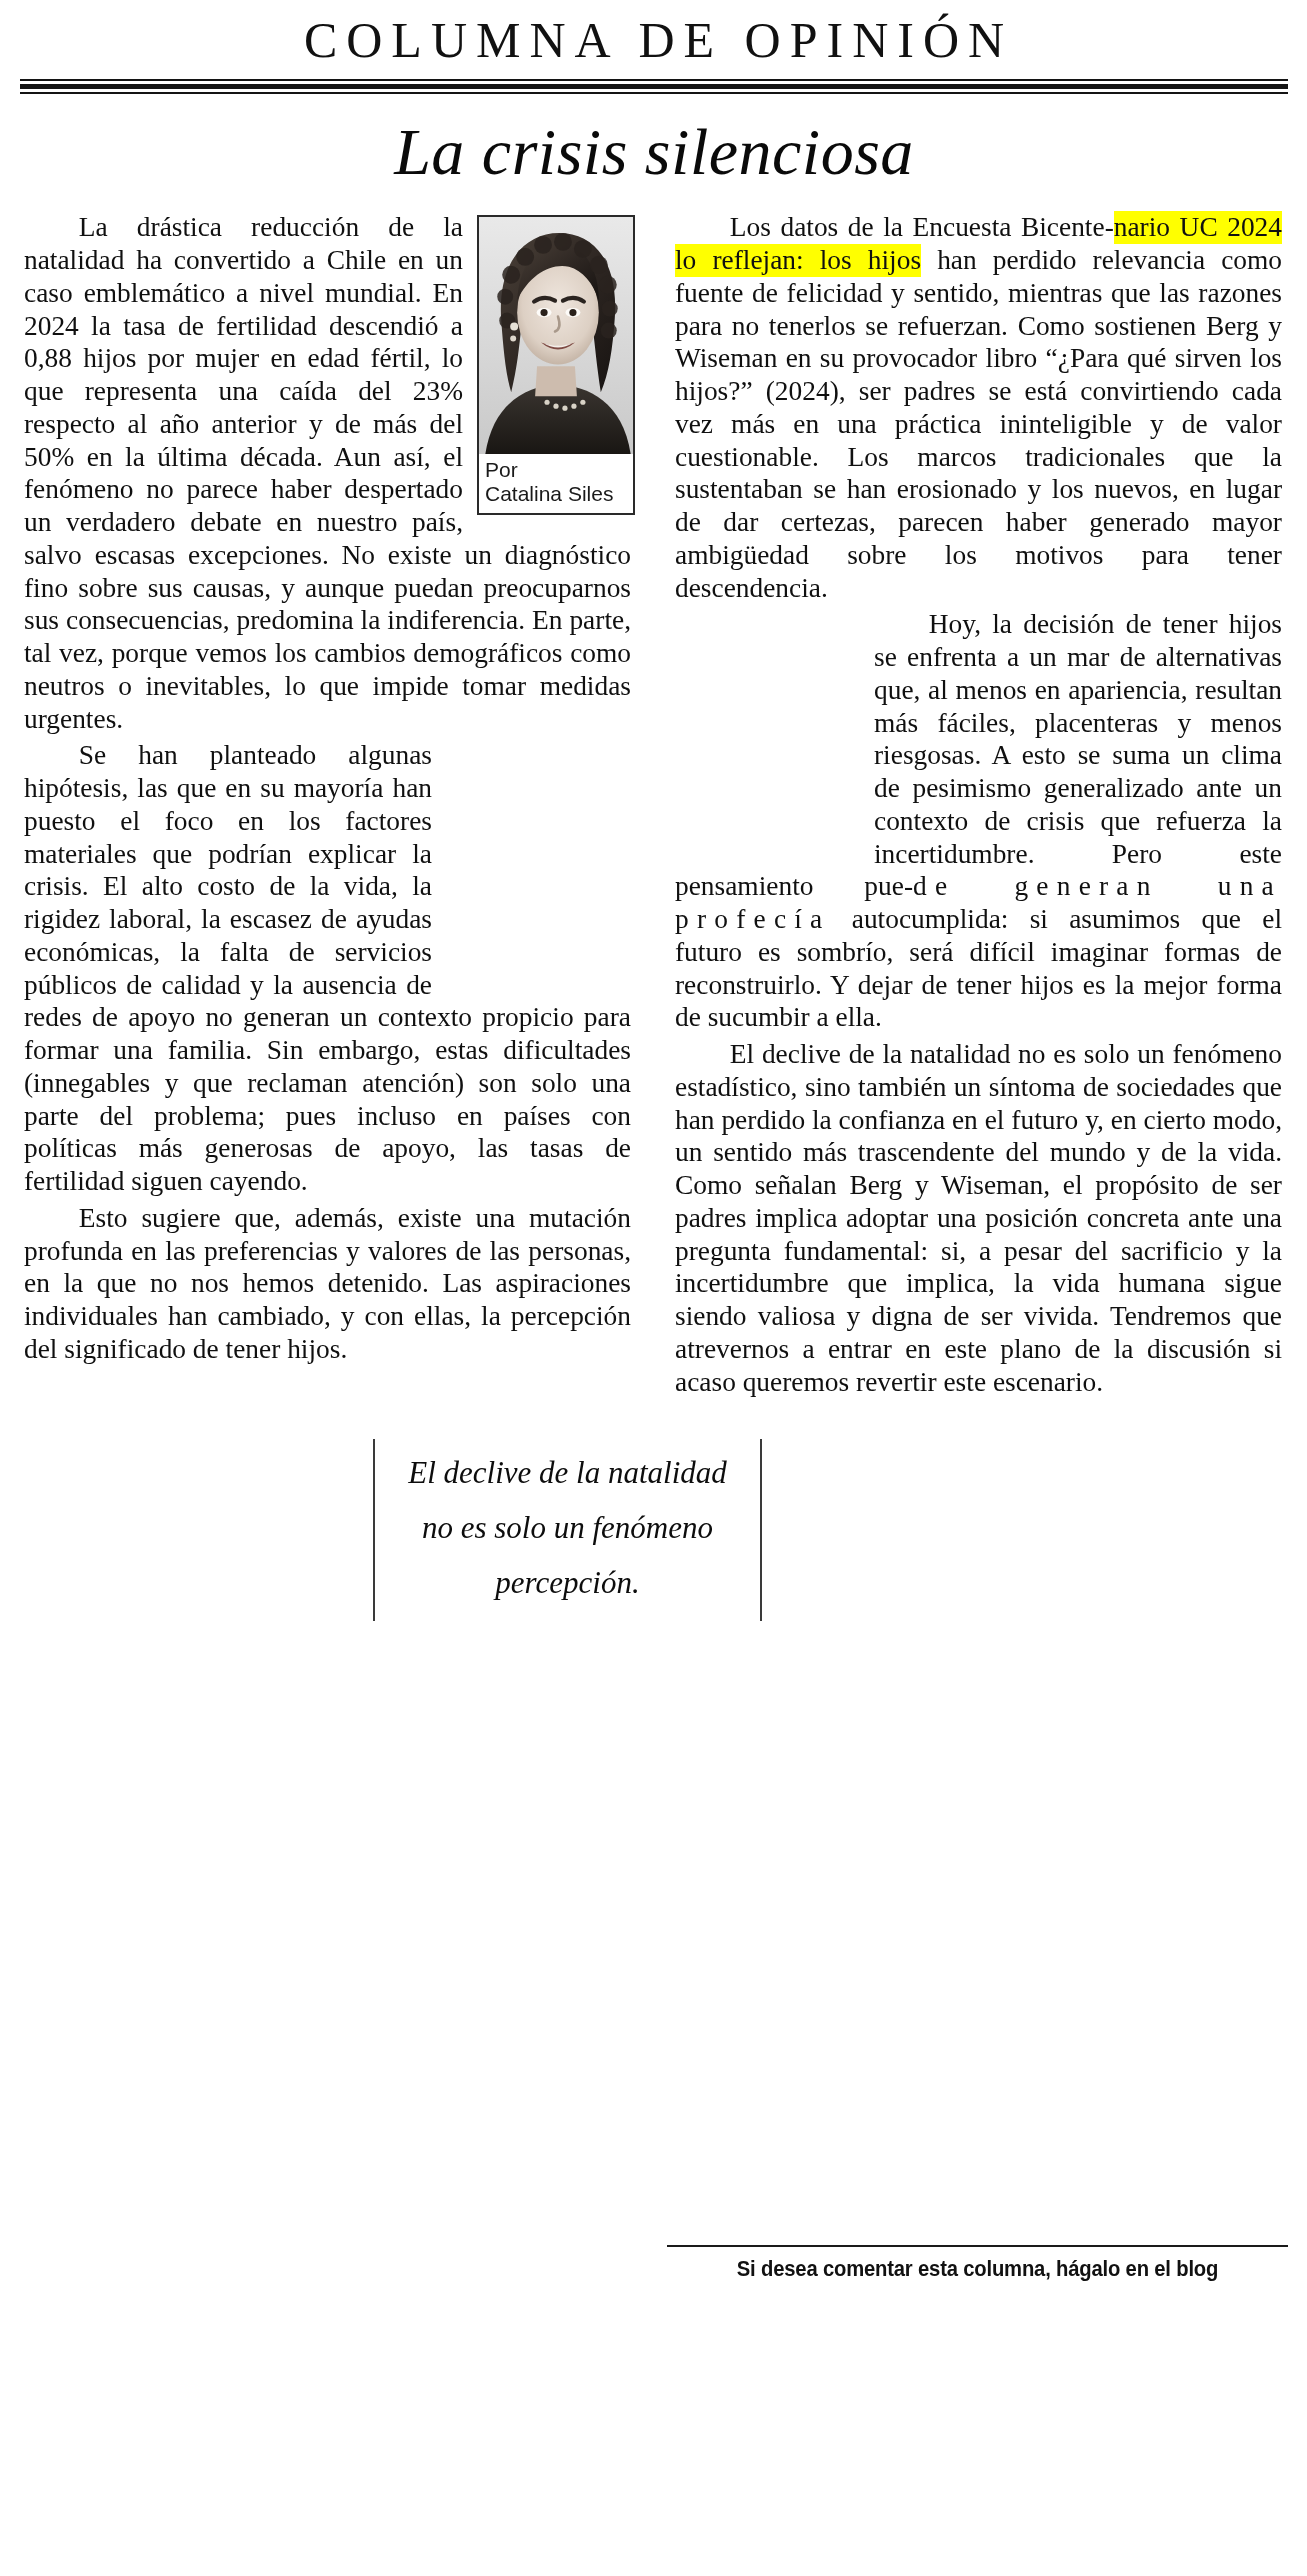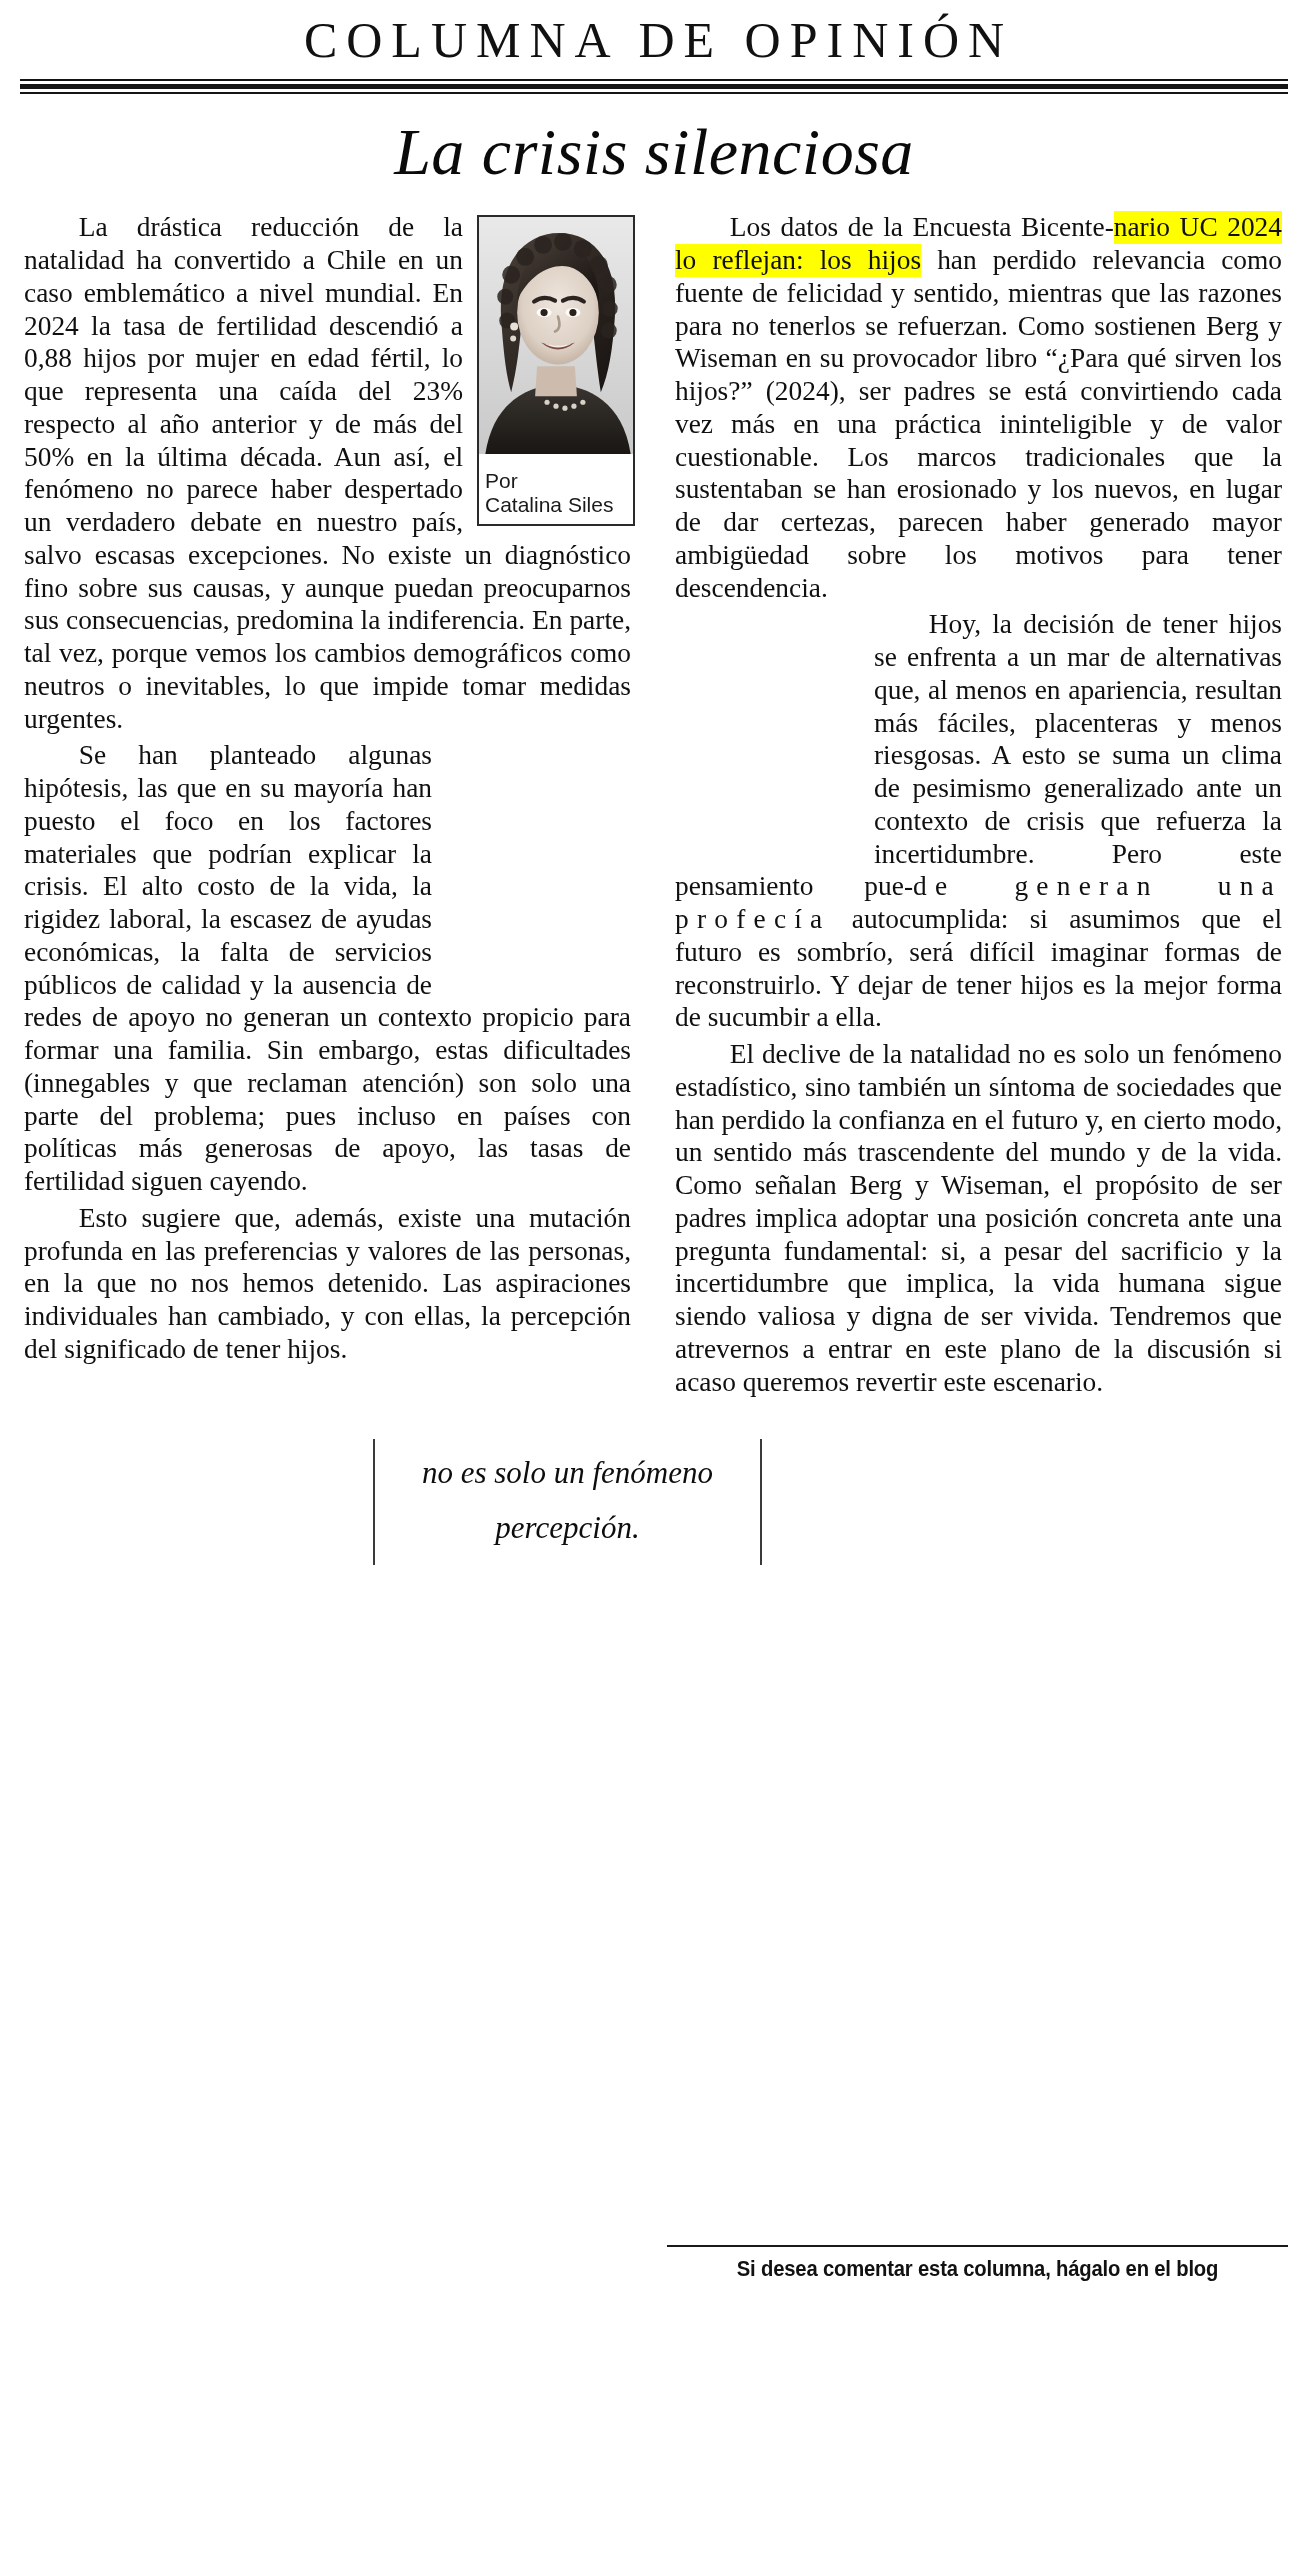--- a/index.html
+++ b/index.html
@@ -97,21 +97,21 @@
     display: block;
     overflow: hidden;
     position: relative;
     background: #cfcfcf;
   }
   .author-photo svg { display:block; width:100%; height:100%; }
   .author-caption {
     font-family: "Liberation Sans", "DejaVu Sans", sans-serif;
     font-size: 21px;
     line-height: 1.13;
-    padding: 15px 5px 7px 6px;
+    padding: 4px 5px 7px 6px;
     color: #1a1a1a;
     border-top: 0;
   }
   .author-caption .by { display:block; }
   .author-caption .name { display:block; }
 
   
   .hl {
     background: #ffff00;
     box-decoration-break: clone;
@@ -305,20 +305,21 @@
         <p class="indent">
           <span class="pq-spacer-right"></span><span>Hoy, la decisión de tener hijos se enfrenta a un mar de alternativas que, al menos en apariencia, resultan más fáciles, placenteras y menos riesgosas. A esto se suma un clima de pesimismo generalizado ante un contexto de crisis que refuerza la incertidumbre. Pero este pensamiento pue</span>-<span class="spaced">de generan una profecía</span>
           <span>autocumplida: si asumimos que el futuro es sombrío, será difícil imaginar formas de reconstruirlo. Y dejar de tener hijos es la mejor forma de sucumbir a ella.</span></p>
 
         <p class="indent">El declive de la natalidad no es solo un fenómeno estadístico, sino también un síntoma de sociedades que han perdido la confianza en el futuro y, en cierto modo, un sentido más trascendente del mundo y de la vida. Como señalan Berg y Wiseman, el propósito de ser padres implica adoptar una posición concreta ante una pregunta fundamental: si, a pesar del sacrificio y la incertidumbre que implica, la vida humana sigue siendo valiosa y digna de ser vivida. Tendremos que atrevernos a entrar en este plano de la discusión si acaso queremos revertir este escenario.</p>
       </div>
     </div>
   </div>
 
   <blockquote class="pullquote">
+    <div>El declive de la natalidad</div>
     <div>no es solo un fenómeno</div>
     <div>percepción.</div>
   </blockquote>
 
   <div class="footer">
     <div class="footer-rule"></div>
     <div class="footer-note">Si desea comentar esta columna, hágalo en el blog</div>
   </div>
 
 </div>

